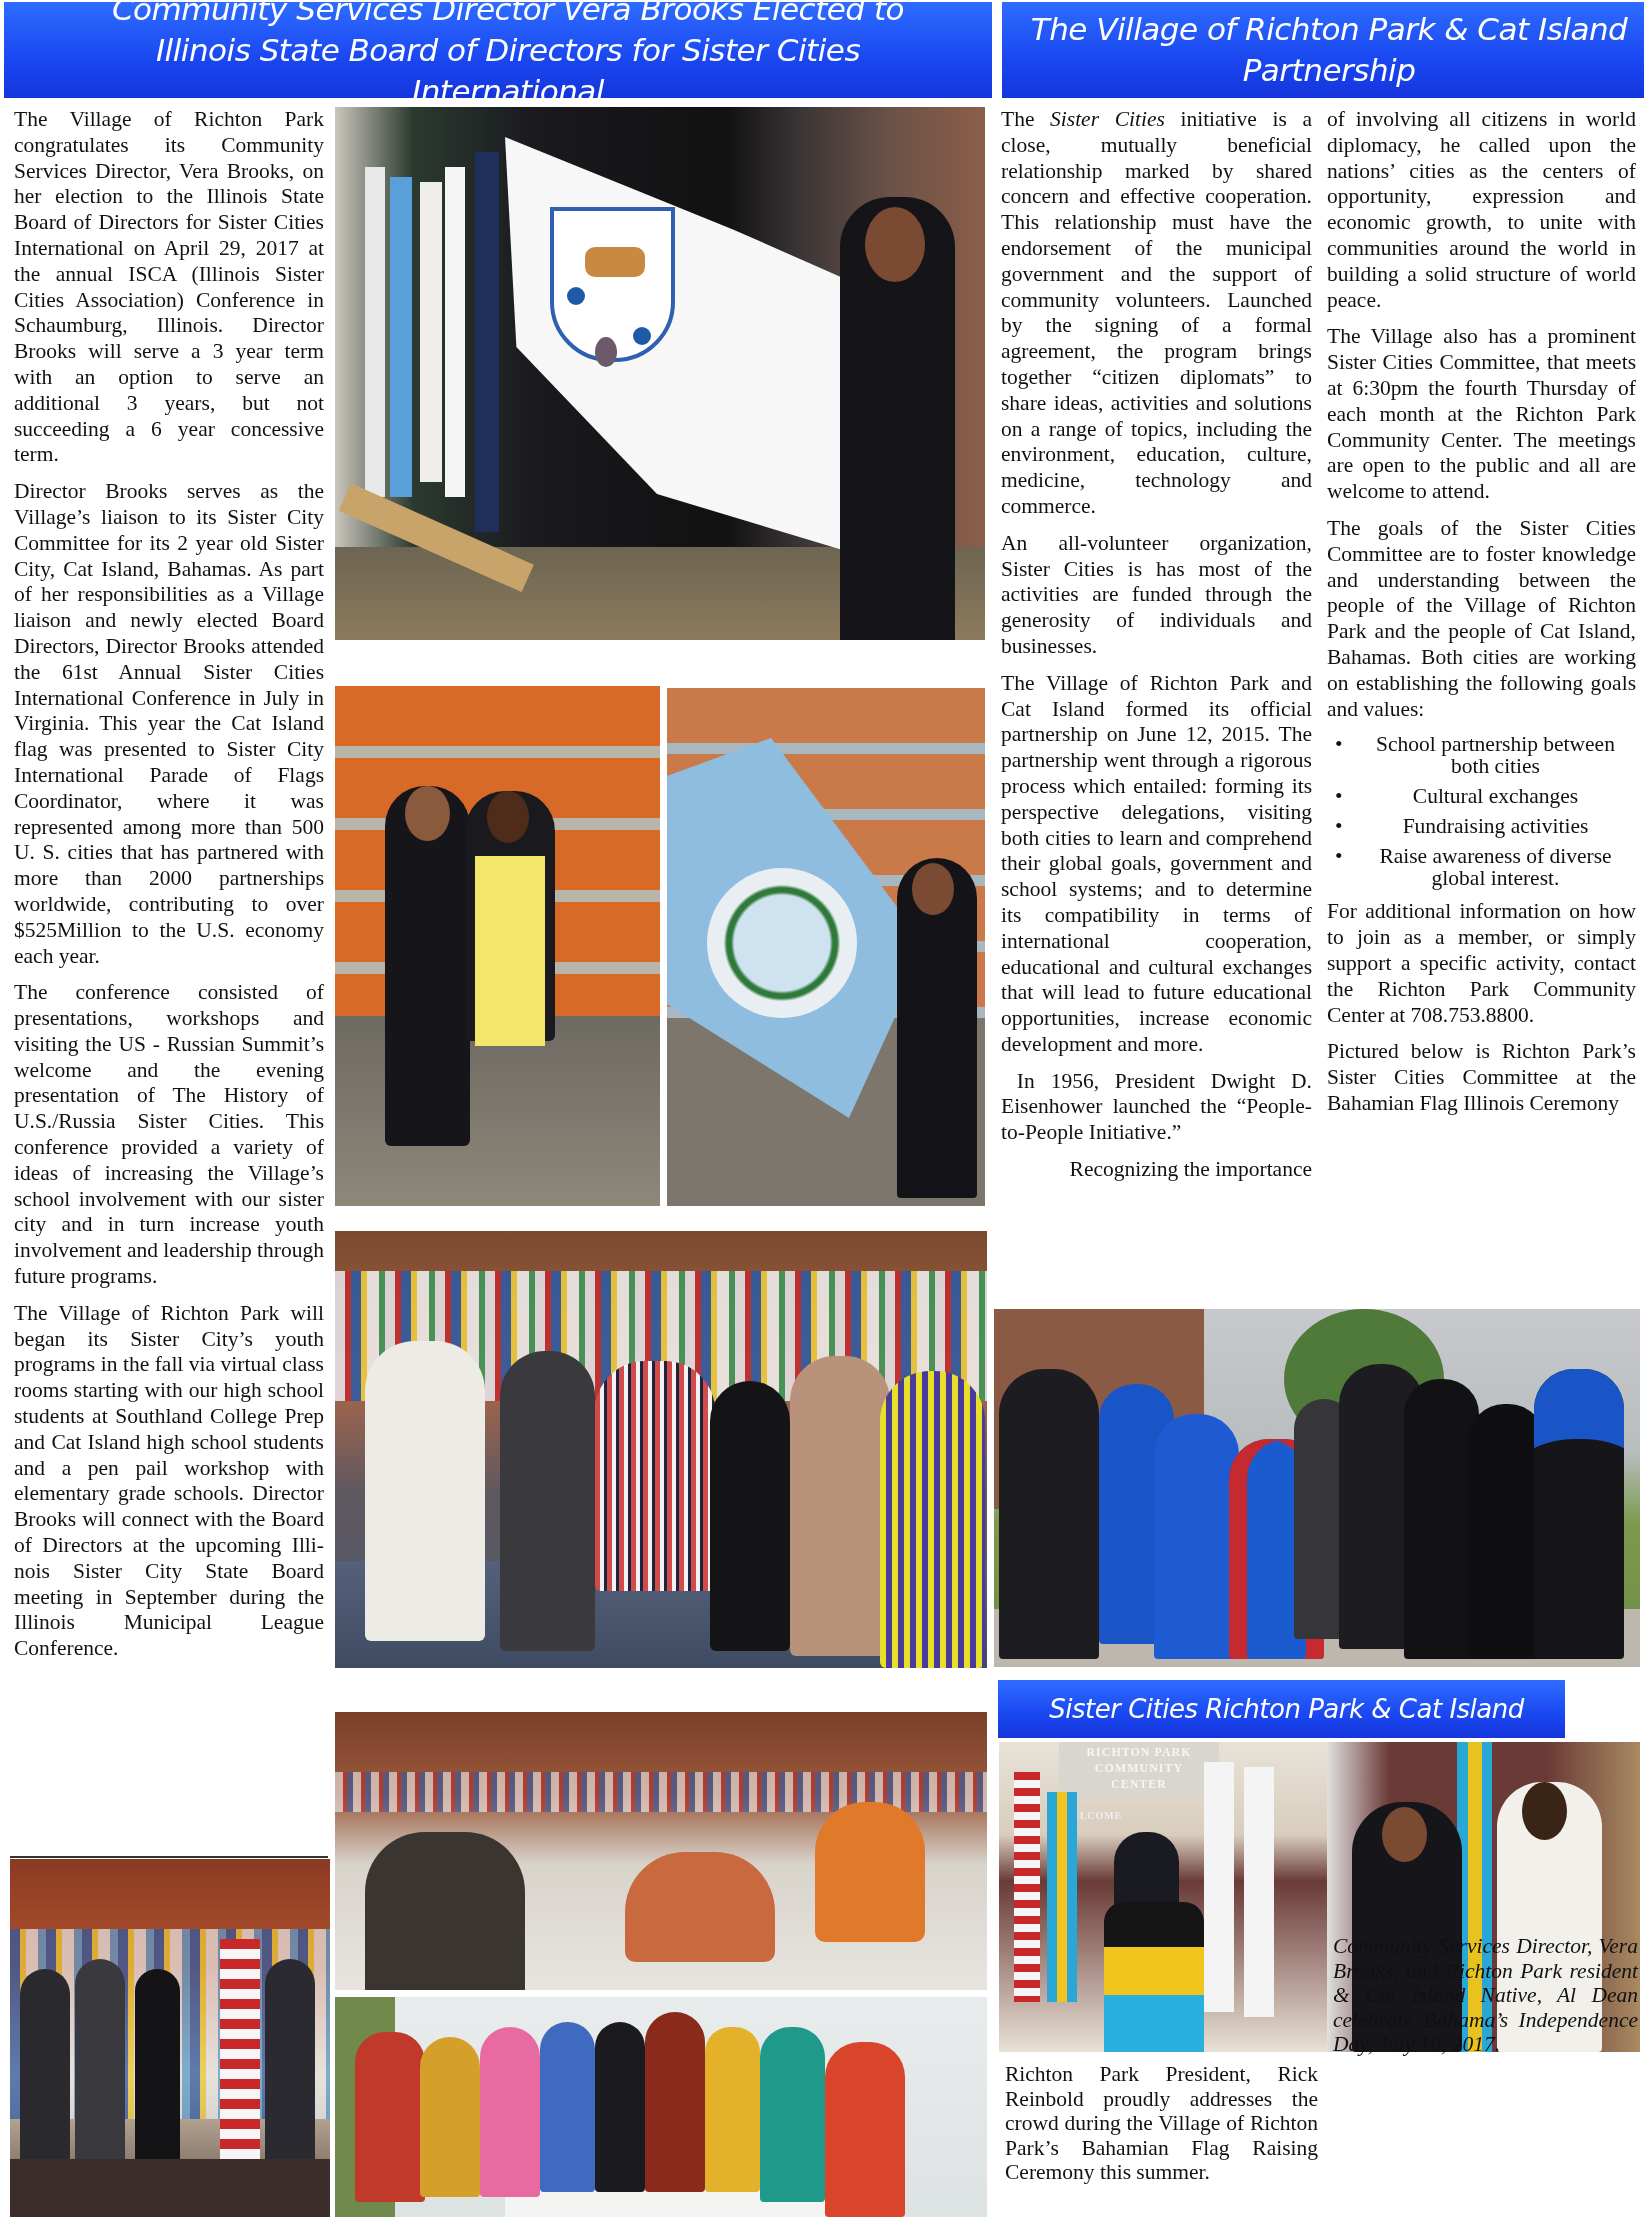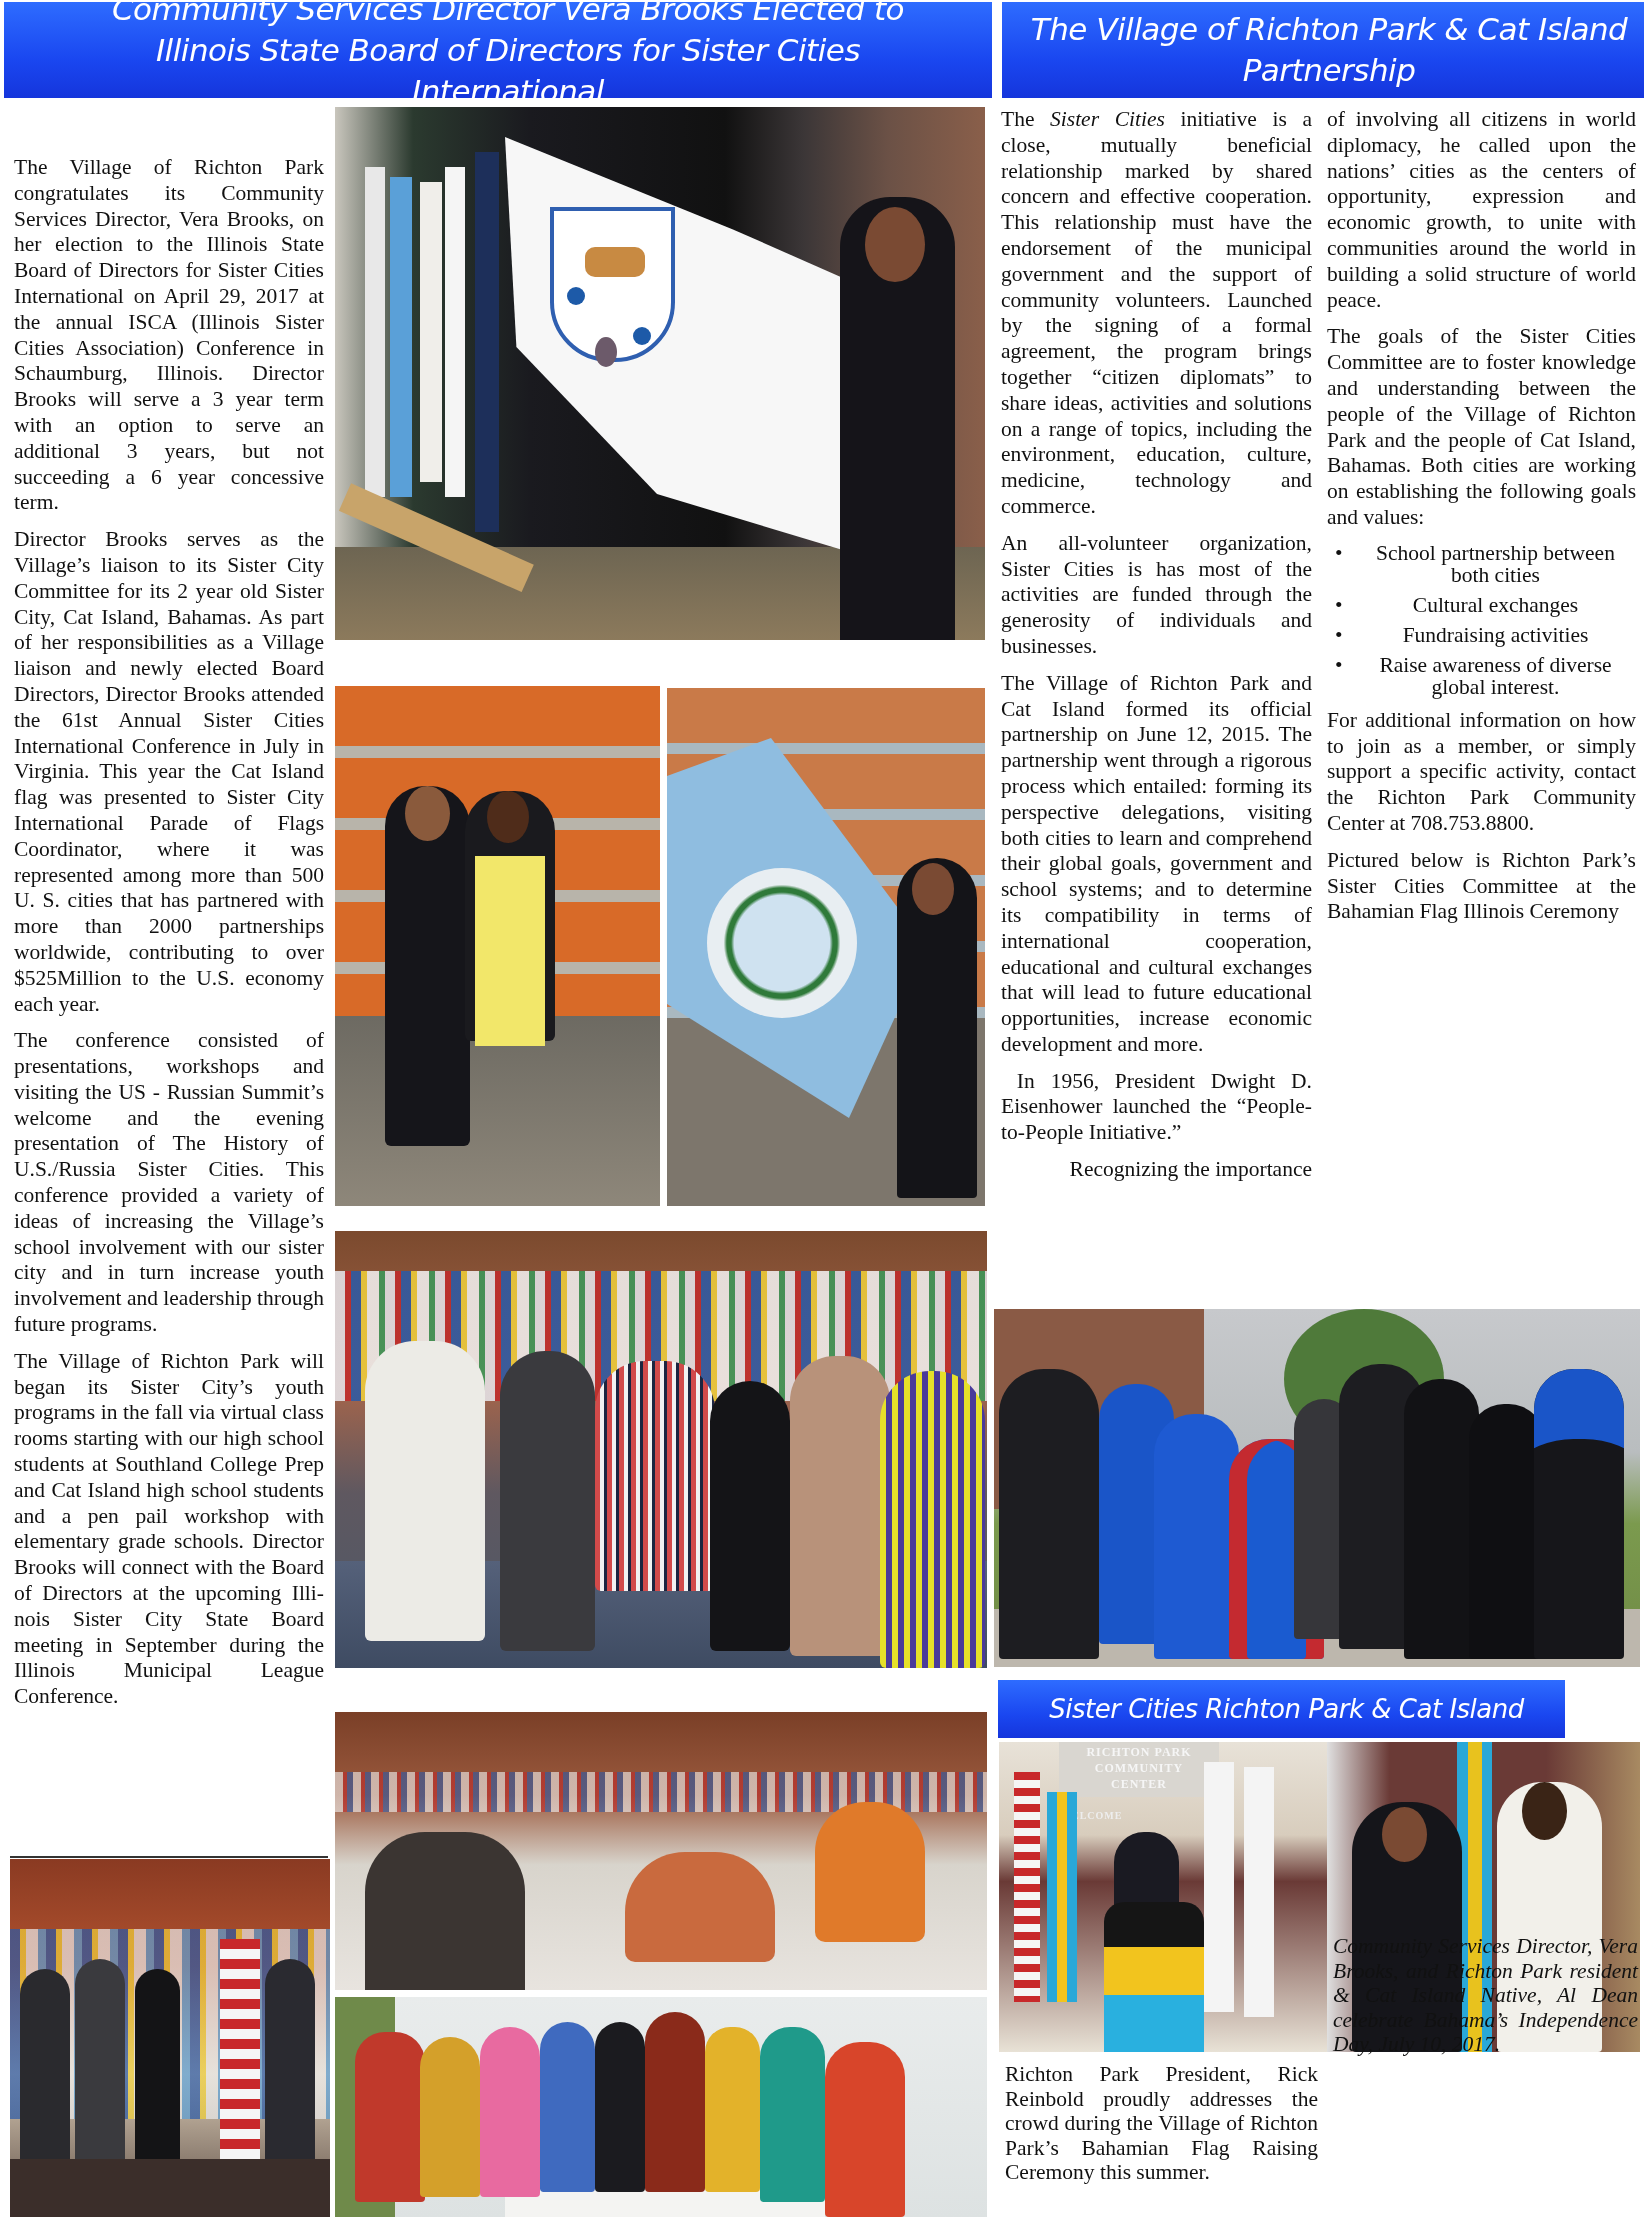--- a/index.html
+++ b/index.html
@@ -22,21 +22,21 @@
 
   .col {
     position: absolute;
     font-size: 21.5px;
     line-height: 25.8px;
     text-align: justify;
     hyphens: manual;
   }
   .col p { margin-bottom: 11px; }
   .col p:last-child { margin-bottom: 0; }
-  #col-left { left: 14px; top: 107px; width: 310px; margin-top: 48px; }
+  #col-left { left: 14px; top: 107px; width: 310px; }
   #col-mid { left: 1001px; top: 107px; width: 311px; }
   #col-right { left: 1327px; top: 107px; width: 309px; }
   #col-right ul { list-style: none; margin: 0 0 10px 0; }
   #col-right li { position: relative; padding-left: 28px; margin-bottom: 8px; line-height: 22px; text-align: center; }
   #col-right li::before { content: "\2022"; position: absolute; left: 8px; top: 0; }
 
   .photo { position: absolute; overflow: hidden; }
   .photo .ph-shape { position: absolute; }
 
   .caption {
@@ -150,20 +150,21 @@
 <div id="col-mid" class="col">
   <p><span>The </span><i>Sister Cities</i><span> initiative is a close, mutually beneficial relationship marked by shared concern and effective cooper­ation. This relationship must have the endorsement of the municipal government and the support of community volun­teers. Launched by the signing of a formal agreement, the program brings together “citizen diplomats” to share ideas, activities and solutions on a range of topics, including the environment, education, culture, medicine, technology and commerce.</span></p>
   <p>An all-volunteer organization, Sister Cities is has most of the activities are funded through the generosity of individuals and businesses.</p>
   <p>The Village of Richton Park and Cat Island formed its official partnership on June 12, 2015. The partnership went through a rigorous process which entailed: form­ing its perspective delega­tions, visiting both cities to learn and comprehend their global goals, government and school systems; and to deter­mine its compatibility in terms of international cooper­ation, educational and cultural exchanges that will lead to future educational opportuni­ties, increase economic devel­opment and more.</p>
   <p>&nbsp;In 1956, President Dwight D. Eisenhower launched the “People-to-People Initiative.”</p>
   <p style="text-align:right;">Recognizing the importance</p>
 </div>
 
 <div id="col-right" class="col">
   <p>of involving all citizens in world diplomacy, he called upon the nations’ cities as the centers of opportunity, expression and economic growth, to unite with commu­nities around the world in building a solid structure of world peace.</p>
+  <p>The Village also has a promi­nent Sister Cities Committee, that meets at 6:30pm the fourth Thursday of each month at the Richton Park Community Center. The meetings are open to the public and all are welcome to attend.</p>
   <p>The goals of the Sister Cities Committee are to foster knowledge and understanding between the people of the Village of Richton Park and the people of Cat Island, Bahamas. Both cities are working on establishing the following goals and values:</p>
   <ul>
     <li>School partnership between both cities</li>
     <li>Cultural exchanges</li>
     <li>Fundraising activities</li>
     <li>Raise awareness of diverse global interest.</li>
   </ul>
   <p>For additional information on how to join as a member, or simply support a specific ac­tivity, contact the Richton Park Community Center at 708.753.8800.</p>
   <p>Pictured below is Richton Park’s Sister Cities Commit­tee at the Bahamian Flag Illinois Ceremony</p>
 </div>

